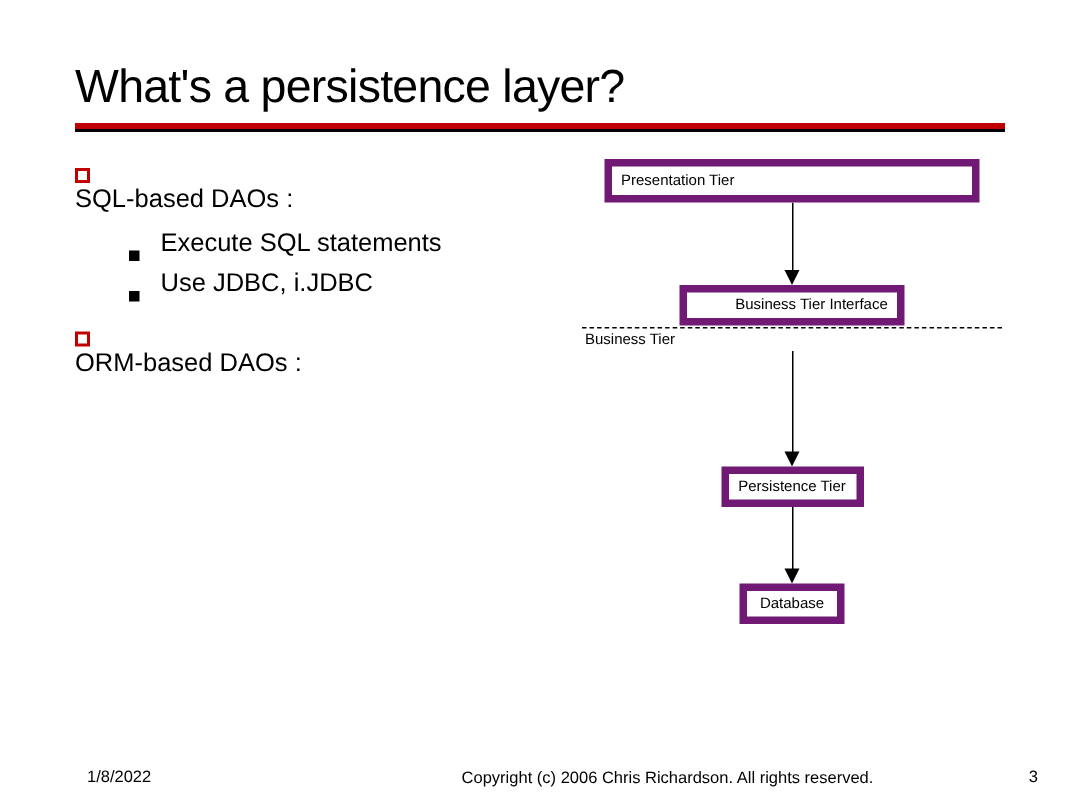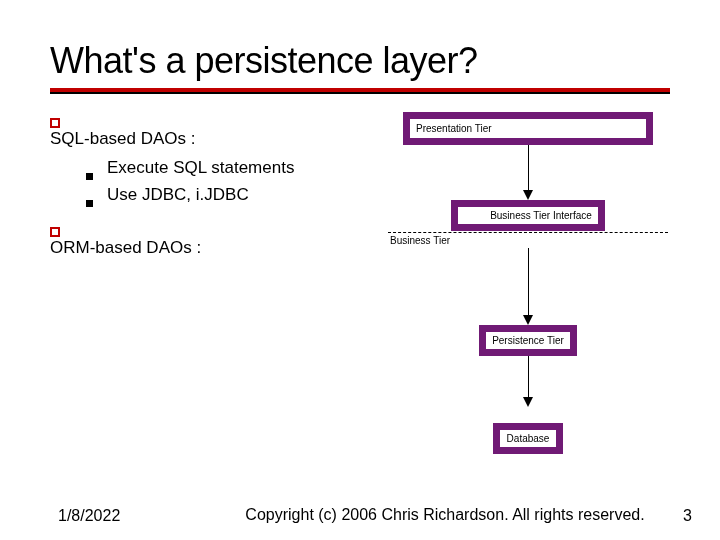--- a/index.html
+++ b/index.html
@@ -13,21 +13,21 @@
     color: #000;
     position: relative;
     overflow: hidden;
   }
   .slide {
     padding: 40px 50px 0 50px;
     position: relative;
     height: 100%;
   }
   .title {
-    font-size: 36px;
+    font-size: 31px;
     font-weight: 400;
     margin: 0 0 6px 0;
     letter-spacing: -0.5px;
   }
   .title-underline {
     height: 6px;
     background: #c00000;
     border-bottom: 2px solid #000;
     margin-bottom: 18px;
   }
@@ -70,21 +70,21 @@
   }
   .sub-label { flex: 1; }
 
   .diagram-col {
     flex: 0 0 280px;
     margin-left: 8px;
     font-size: 10px;
     font-family: Arial, sans-serif;
   }
   .tier-box {
-    border: 7px solid #701a75;
+    border: 5px solid #701a75;
     padding: 3px 6px;
     background: #fff;
     display: inline-block;
     min-width: 95px;
   }
   .tier-box.wide { min-width: 250px; text-align:left; padding:4px 6px;}
   .arrow-down {
     width: 0; height: 0;
     border-left: 5px solid transparent;
     border-right: 5px solid transparent;
@@ -105,22 +105,22 @@
     padding: 2px 0 2px 2px;
   }
   .row-center { text-align: center; }
 
   .footer {
     position: absolute;
     bottom: 14px;
     left: 0;
     width: 100%;
     display: flex;
-    align-items: center;
-    font-size: 16px;
+    align-items: flex-start;
+    font-size: 11px;
     padding: 0 28px 0 58px;
   }
   .footer .date { flex: 0 0 140px; }
   .footer .copy { flex: 1; text-align: center; line-height: 1.3; padding-left:40px;}
   .footer .page { flex: 0 0 40px; text-align: right; }
 </style>
 </head>
 <body>
 
 <div class="slide">
@@ -175,21 +175,21 @@
       <div class="row-center">
         <span class="tier-box">Persistence Tier</span>
       </div>
 
       <div class="vline" style="height:42px;"></div>
       <div class="row-center">
           <div class="arrow-down"></div>
         </div>
 
       <div class="row-center">
-        <span class="tier-box" style="min-width:70px;margin-top:16px;">Database</span>
+        <span class="tier-box" style="min-width:70px;">Database</span>
       </div>
     </div>
 
   </div>
 
   <div class="footer">
     <div class="date">1/8/2022</div>
     <div class="copy">Copyright (c)  2006 Chris Richardson. All rights reserved.</div>
     <div class="page">3</div>
   </div>

